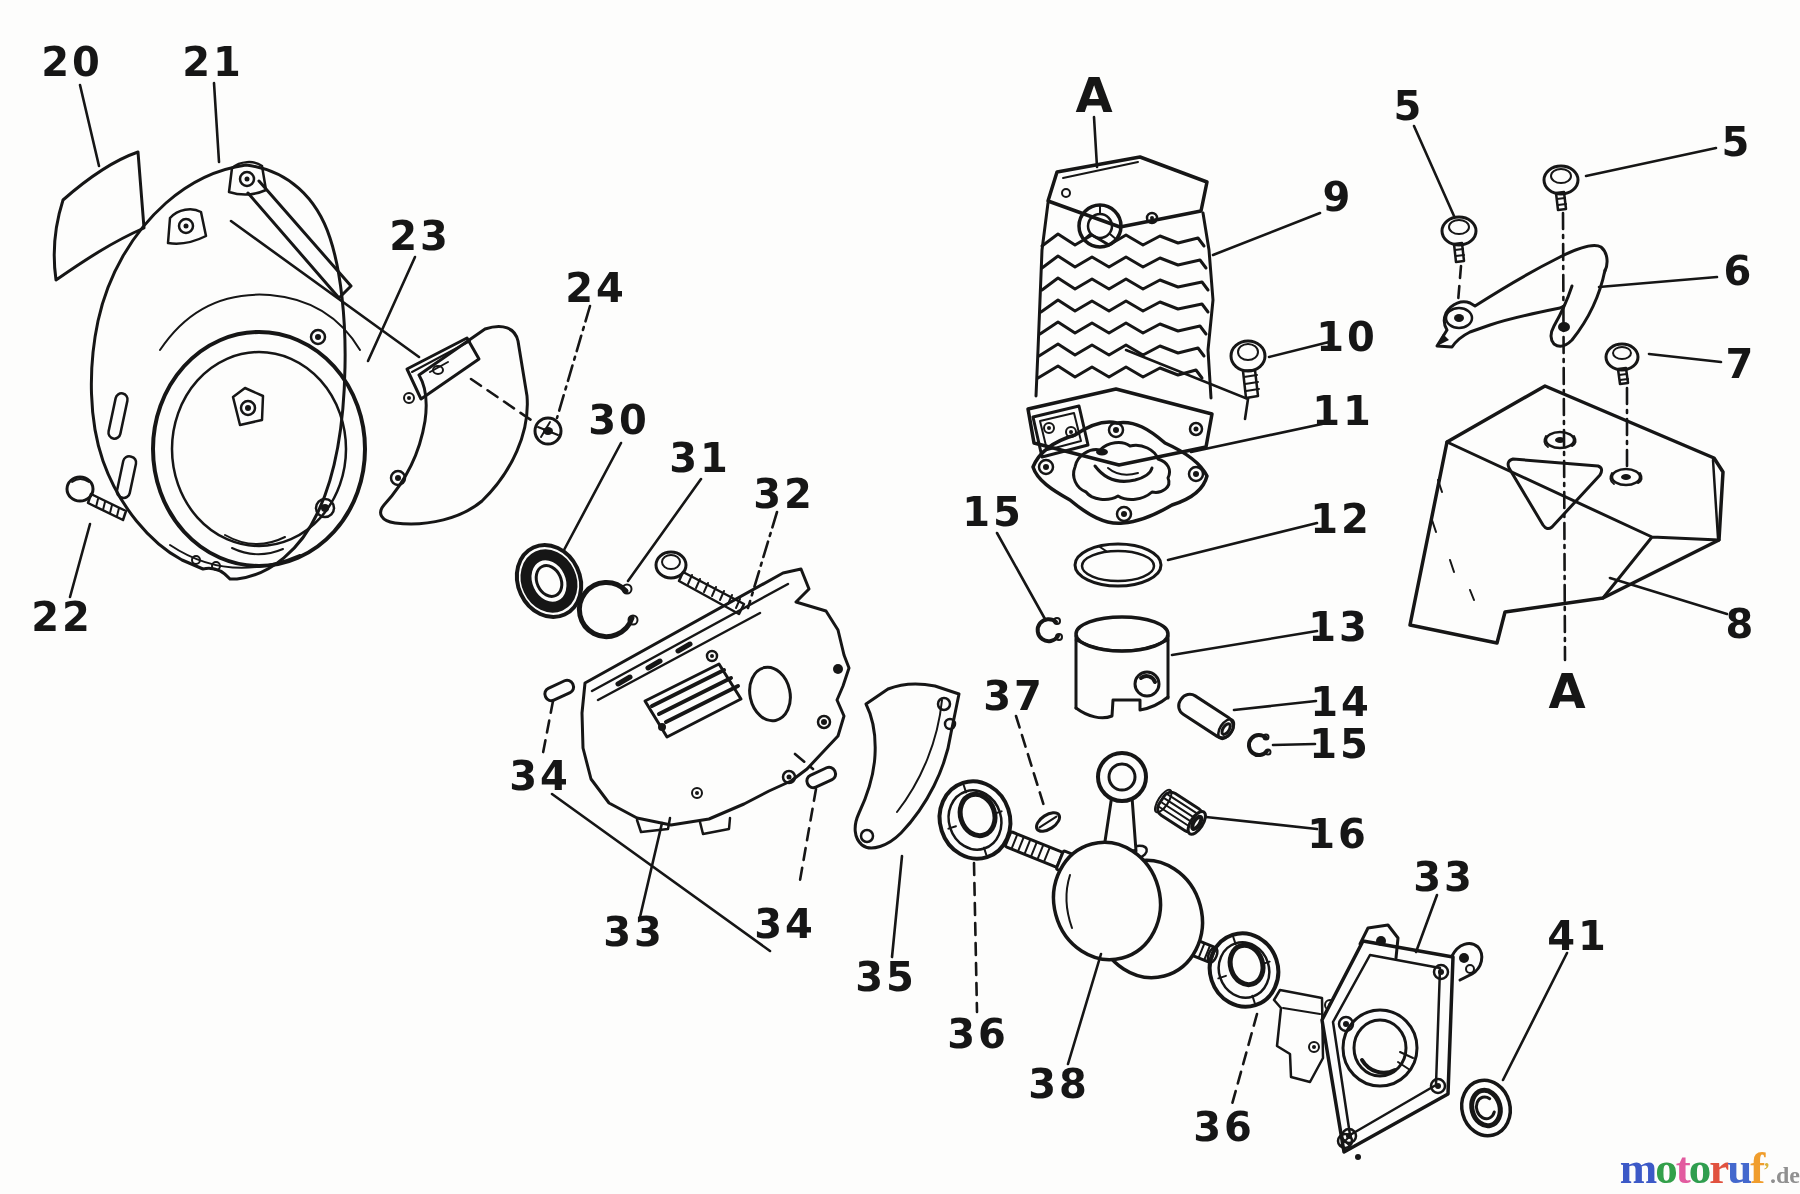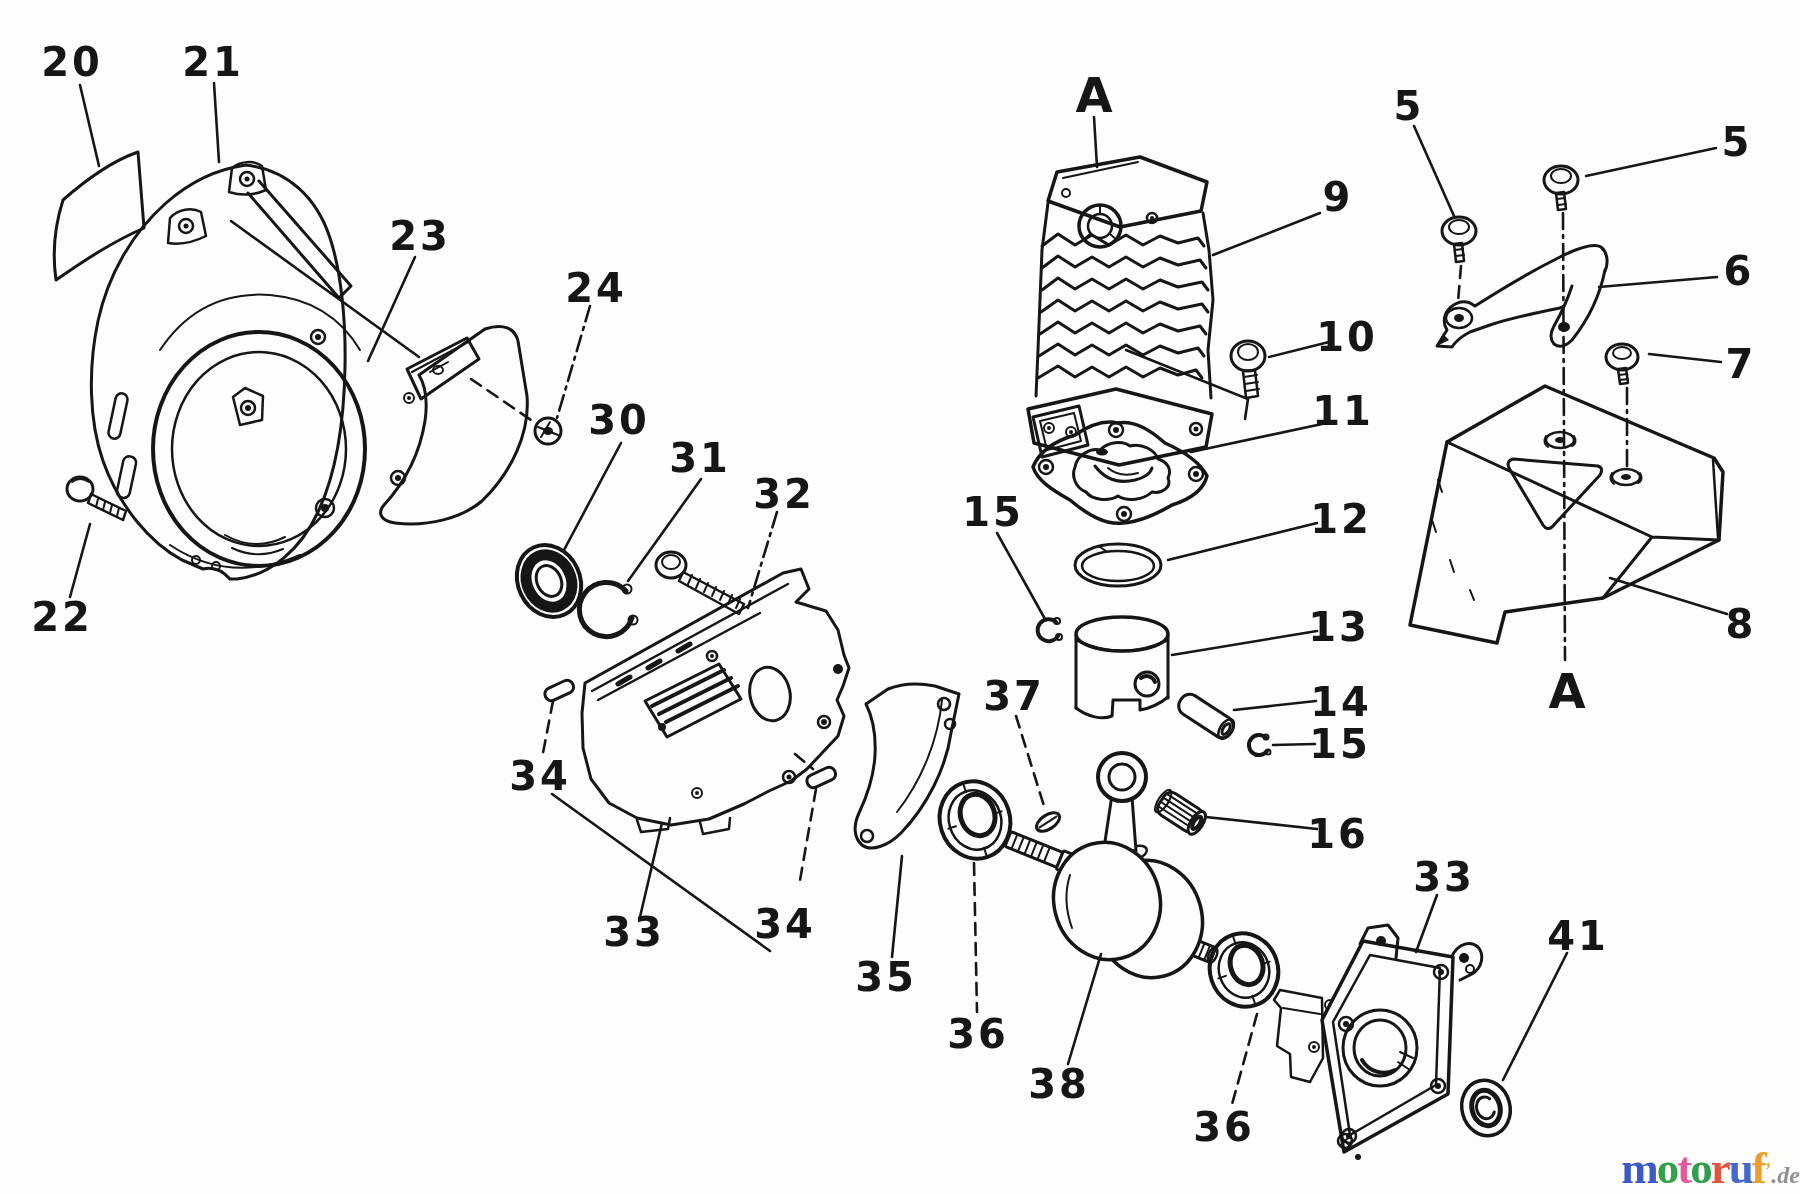--- a/index.html
+++ b/index.html
@@ -434,15 +434,15 @@
 
 <div class="watermark" id="watermark">
       <span class="wm-letter" style="color: rgb(60, 89, 199);">m</span>
       <span class="wm-letter" style="color: rgb(51, 160, 74);">o</span>
       <span class="wm-letter" style="color: rgb(226, 91, 159);">t</span>
       <span class="wm-letter" style="color: rgb(47, 158, 79);">o</span>
       <span class="wm-letter" style="color: rgb(225, 82, 63);">r</span>
       <span class="wm-letter" style="color: rgb(68, 104, 205);">u</span>
       <span class="wm-letter" style="color: rgb(240, 157, 44);">f</span>
       <span class="wm-tick" style="color: rgb(217, 179, 60);">’</span>
-      <span class="wm-suffix" style="color: rgb(144, 144, 144); font-style: italic;">.de</span>
+      <span class="wm-suffix" style="color: rgb(144, 144, 144);">.de</span>
     </div>
 </div>
 
 </body></html>

